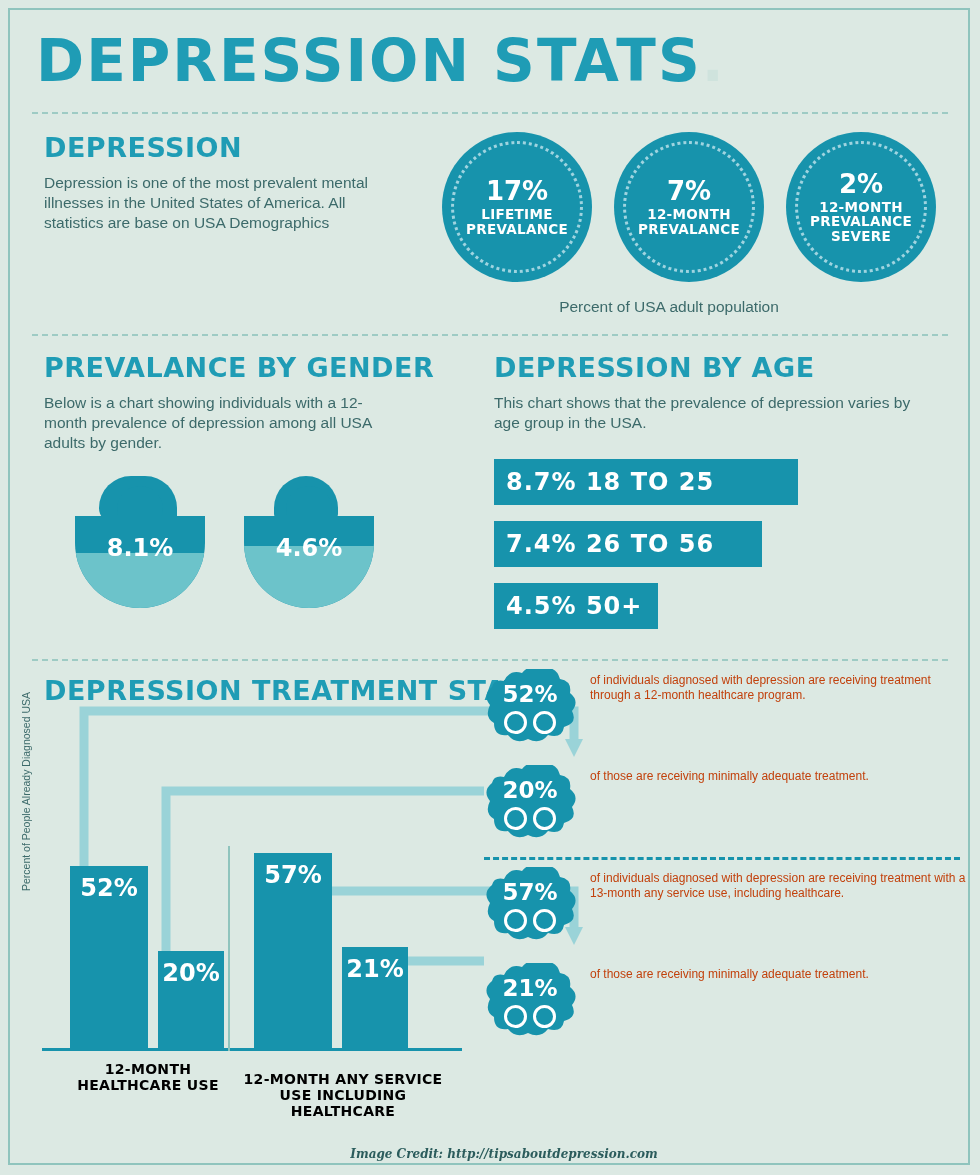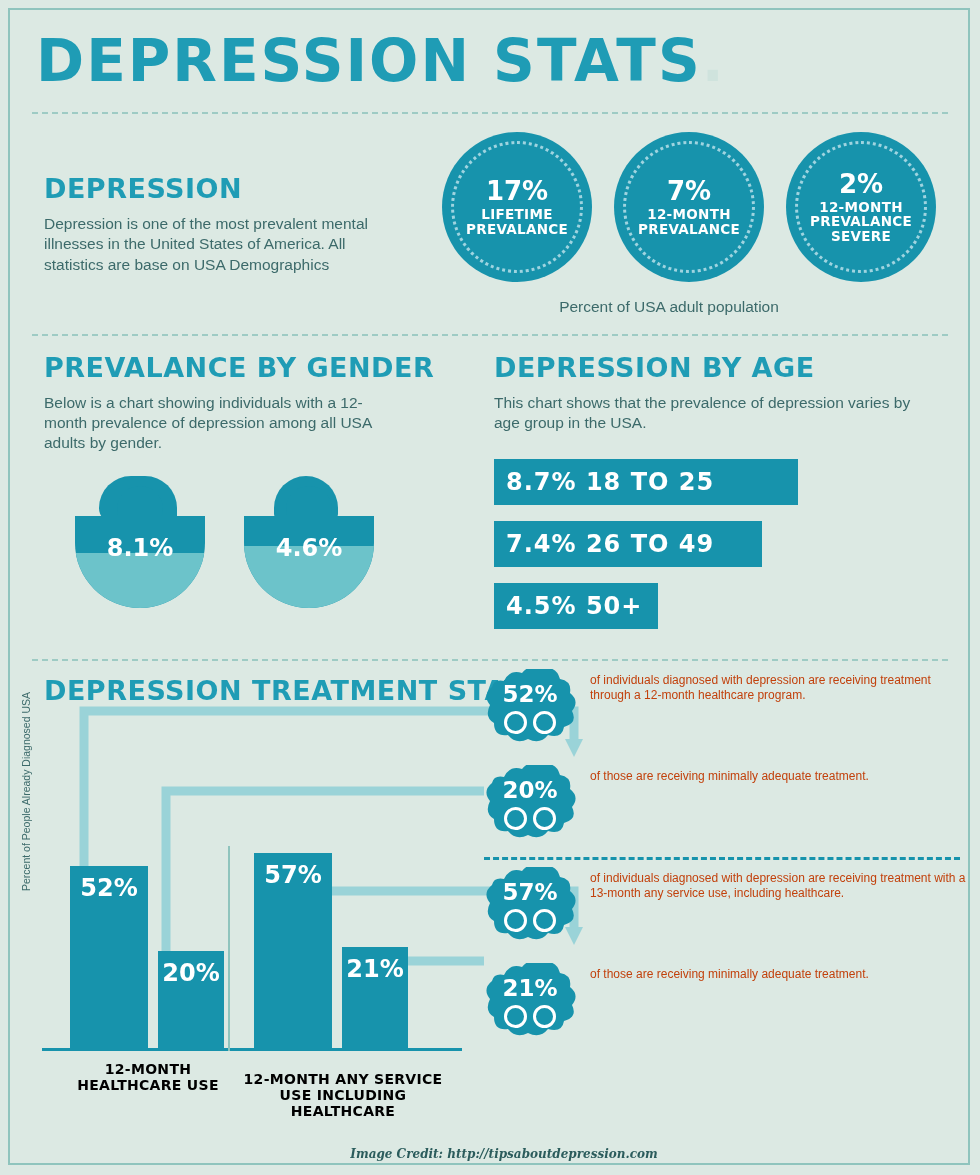--- a/index.html
+++ b/index.html
@@ -64,21 +64,20 @@
     font-size: 15.5px;
     line-height: 1.3;
     margin: 0;
     max-width: 330px;
   }
 
   
   #sec-depression {
     display: flex;
     padding: 18px 30px 0 30px;
-    align-items: center;
   }
   .left-col { width: 400px; }
   .badges-wrap { flex: 1; position: relative; }
   .badges {
     display: flex;
     gap: 22px;
     justify-content: flex-start;
   }
   .badge {
     width: 150px; height: 150px;
@@ -370,21 +369,21 @@
           <div class="pctlabel">4.6%</div>
         </div>
       </div>
     </div>
 
     <div class="age-col">
       <h2 class="sec-title">DEPRESSION BY AGE</h2>
       <p class="body-text" style="max-width:420px">This chart shows that the prevalence of depression varies by age group in the USA.</p>
       <div class="age-bars">
         <div class="age-bar" style="width:304px">8.7% 18 TO 25</div>
-        <div class="age-bar" style="width:268px">7.4% 26 TO 49</div>
+        <div class="age-bar" style="width:268px">7.4% 26 TO 56</div>
         <div class="age-bar" style="width:164px">4.5% 50+</div>
       </div>
     </div>
   </div>
 
   <div class="divider" style="margin-top:14px;"></div>
 
   <div class="section" id="sec-three">
     <h2 class="sec-title">DEPRESSION TREATMENT STATS</h2>
 

